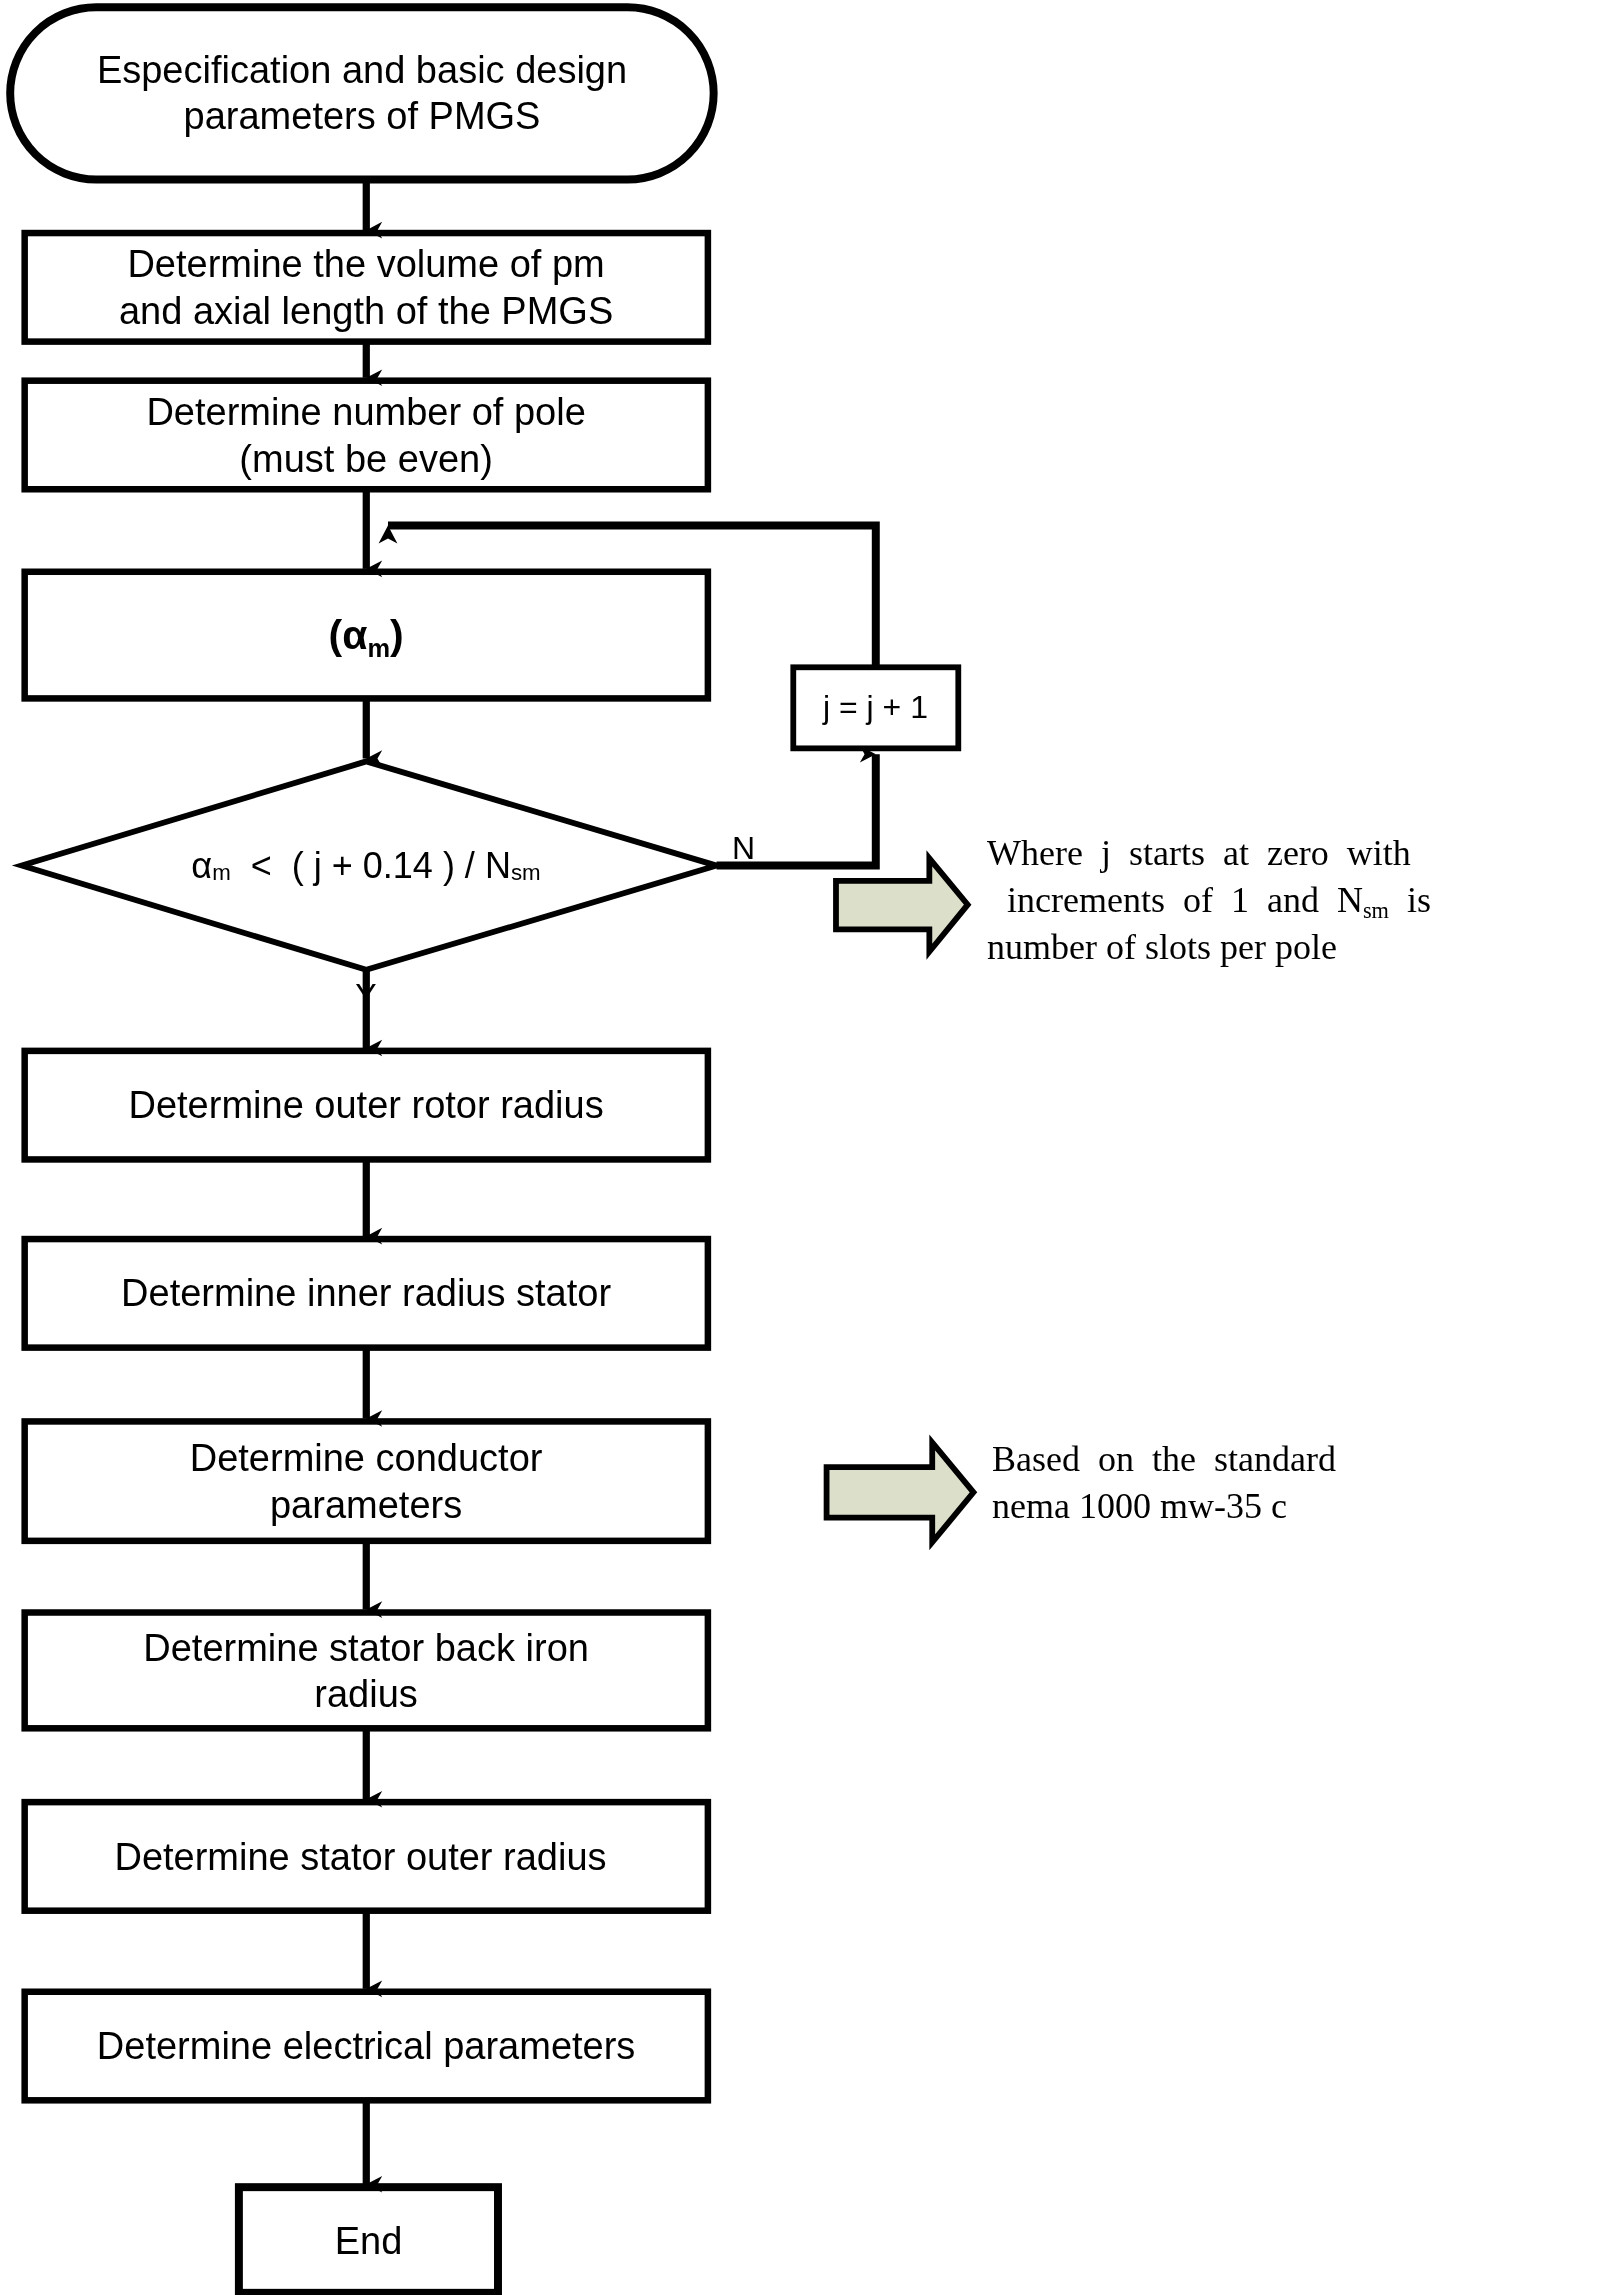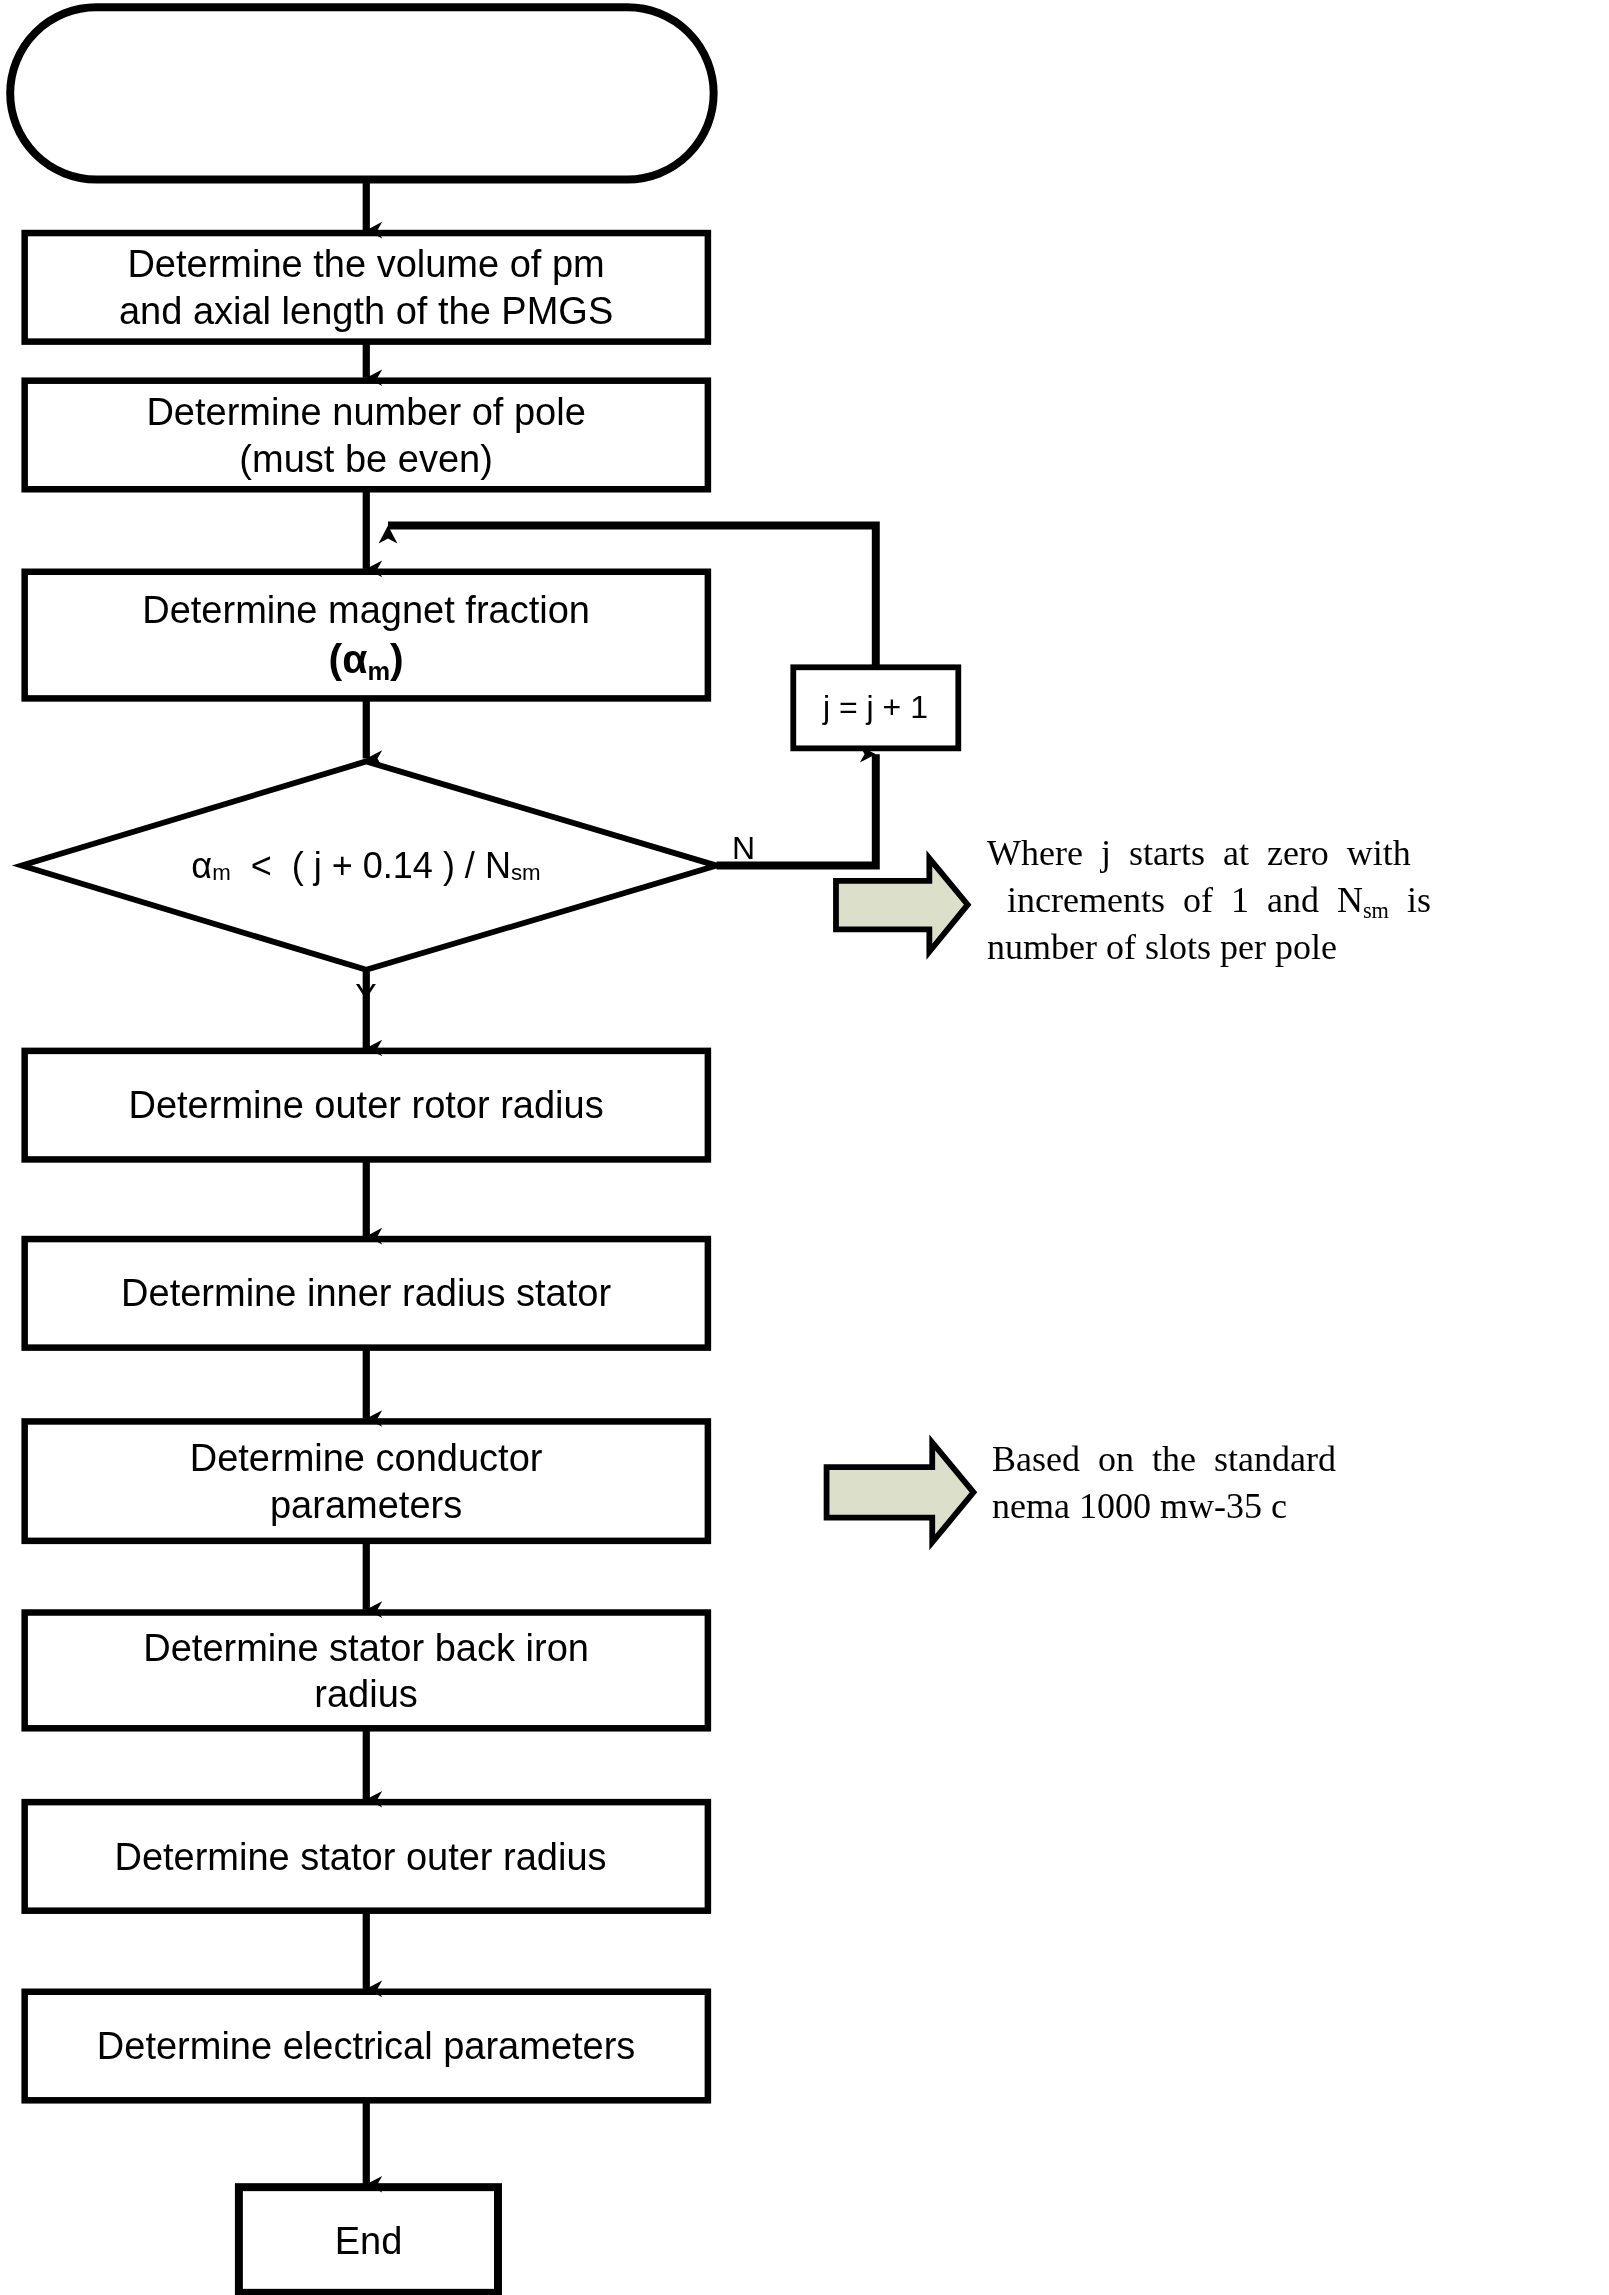--- a/index.html
+++ b/index.html
@@ -109,29 +109,30 @@
 
     <path d="M 990 1196 L 1210 1196 L 1210 1042" fill="none" stroke="#000000" stroke-width="11" marker-end="url(#arrowUp)"></path>
 
     <path d="M 1210 922 L 1210 726 L 536 726" fill="none" stroke="#000000" stroke-width="11" marker-end="url(#arrowLeft)"></path>
 
     <polygon points="1155,1217 1284,1217 1284,1186 1337,1250 1284,1315 1284,1284 1155,1284" fill="#dce0ca" stroke="#000000" stroke-width="8" stroke-linejoin="miter"></polygon>
 
     <polygon points="1142,2027 1288,2027 1288,1993 1345,2062 1288,2131 1288,2097 1142,2097" fill="#dce0ca" stroke="#000000" stroke-width="8" stroke-linejoin="miter"></polygon>
   </svg>
 
+  <div class="node-text start-label" style="left:10px; top:7.2px; width:704px; height:172px;">Especification and basic design
+parameters of PMGS</div>
 
   <div class="node-text box-label" style="left:24.6px; top:233px; width:683px; height:109px;">Determine the volume of pm
 and axial length of the PMGS</div>
 
   <div class="node-text box-label" style="left:24.6px; top:381px; width:683px; height:109px;">Determine number of pole
 (must be even)</div>
 
   <div class="node-text box-label" style="left:24.6px; top:572px; width:683px; height:127px; flex-direction:column;">
-    <span>Determine magnet fraction</span>
     <span style="font-size:41px; font-weight:700;"><span>(</span><span>α</span><sub>m</sub><span>)</span></span>
   </div>
 
   <div class="node-text dec-label" style="left:101px; top:832px; width:530px; height:67px;"><span>α</span><sub>m</sub><span style="white-space:pre;">  &lt;  ( j + 0.14 ) / N</span><sub>sm</sub></div>
 
   <div class="node-text branch-label" style="left:337px; top:974px; width:58px; height:43px;">Y</div>
 
   <div class="node-text branch-label" style="left:718px; top:827px; width:51px; height:43px;">N</div>
 
   <div class="node-text loop-label" style="left:793px; top:667px; width:165px; height:81px;">j = j + 1</div>

